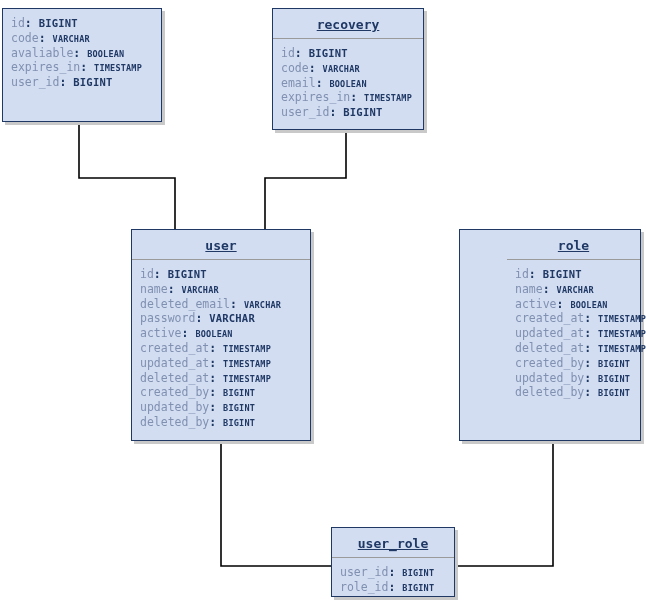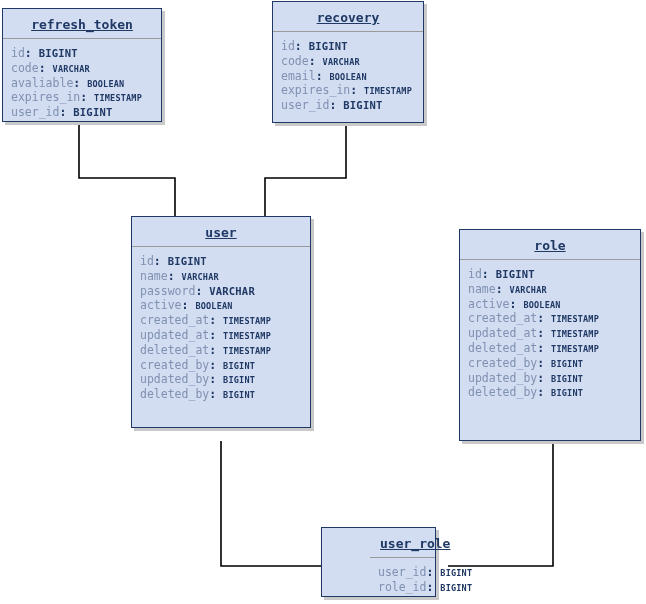--- a/index.html
+++ b/index.html
@@ -86,69 +86,69 @@
 
   <svg id="wires" viewBox="0 0 646 604" width="646" height="604" xmlns="http://www.w3.org/2000/svg">
       <path d="M79,122 L79,178 L175,178 L175,229" fill="none" stroke="#000000" stroke-width="1.6"></path>
       <path d="M346,122 L346,178 L265,178 L265,229" fill="none" stroke="#000000" stroke-width="1.6"></path>
       <path d="M221,441 L221,566 L331,566" fill="none" stroke="#000000" stroke-width="1.6"></path>
       <path d="M553,441 L553,566 L448,566" fill="none" stroke="#000000" stroke-width="1.6"></path>
     </svg>
 
   <div id="entity-layer">
       <div class="entity" style="left: 2px; top: 8px; width: 160px; height: 114px;">
-        <div class="entity-header"><span class="entity-title">refresh_token</span></div>
         <div class="entity-body">
           <div class="field-row"><span class="field-name">id</span><span class="field-colon">:&nbsp;</span><span class="field-type big">BIGINT</span></div>
           <div class="field-row"><span class="field-name">code</span><span class="field-colon">:&nbsp;</span><span class="field-type">VARCHAR</span></div>
           <div class="field-row"><span class="field-name">avaliable</span><span class="field-colon">:&nbsp;</span><span class="field-type">BOOLEAN</span></div>
           <div class="field-row"><span class="field-name">expires_in</span><span class="field-colon">:&nbsp;</span><span class="field-type">TIMESTAMP</span></div>
           <div class="field-row"><span class="field-name">user_id</span><span class="field-colon">:&nbsp;</span><span class="field-type big">BIGINT</span></div>
         </div>
       </div>
-      <div class="entity" style="left: 272px; top: 1px; width: 152px; height: 122px;">
+      <div class="entity" style="left: 272px; top: 8px; width: 152px; height: 122px;">
         <div class="entity-header"><span class="entity-title">recovery</span></div>
         <div class="entity-body">
           <div class="field-row"><span class="field-name">id</span><span class="field-colon">:&nbsp;</span><span class="field-type big">BIGINT</span></div>
           <div class="field-row"><span class="field-name">code</span><span class="field-colon">:&nbsp;</span><span class="field-type">VARCHAR</span></div>
           <div class="field-row"><span class="field-name">email</span><span class="field-colon">:&nbsp;</span><span class="field-type">BOOLEAN</span></div>
           <div class="field-row"><span class="field-name">expires_in</span><span class="field-colon">:&nbsp;</span><span class="field-type">TIMESTAMP</span></div>
           <div class="field-row"><span class="field-name">user_id</span><span class="field-colon">:&nbsp;</span><span class="field-type big">BIGINT</span></div>
         </div>
       </div>
-      <div class="entity" style="left: 131px; top: 216px; width: 180px; height: 212px;">
+      <div class="entity" style="left: 131px; top: 229px; width: 180px; height: 212px;">
         <div class="entity-header"><span class="entity-title">user</span></div>
         <div class="entity-body">
           <div class="field-row"><span class="field-name">id</span><span class="field-colon">:&nbsp;</span><span class="field-type big">BIGINT</span></div>
           <div class="field-row"><span class="field-name">name</span><span class="field-colon">:&nbsp;</span><span class="field-type">VARCHAR</span></div>
+          <div class="field-row"><span class="field-name">deleted_email</span><span class="field-colon">:&nbsp;</span><span class="field-type">VARCHAR</span></div>
           <div class="field-row"><span class="field-name">password</span><span class="field-colon">:&nbsp;</span><span class="field-type big">VARCHAR</span></div>
           <div class="field-row"><span class="field-name">active</span><span class="field-colon">:&nbsp;</span><span class="field-type">BOOLEAN</span></div>
           <div class="field-row"><span class="field-name">created_at</span><span class="field-colon">:&nbsp;</span><span class="field-type">TIMESTAMP</span></div>
           <div class="field-row"><span class="field-name">updated_at</span><span class="field-colon">:&nbsp;</span><span class="field-type">TIMESTAMP</span></div>
           <div class="field-row"><span class="field-name">deleted_at</span><span class="field-colon">:&nbsp;</span><span class="field-type">TIMESTAMP</span></div>
           <div class="field-row"><span class="field-name">created_by</span><span class="field-colon">:&nbsp;</span><span class="field-type">BIGINT</span></div>
           <div class="field-row"><span class="field-name">updated_by</span><span class="field-colon">:&nbsp;</span><span class="field-type">BIGINT</span></div>
           <div class="field-row"><span class="field-name">deleted_by</span><span class="field-colon">:&nbsp;</span><span class="field-type">BIGINT</span></div>
         </div>
       </div>
-      <div class="entity" style="left: 459px; top: 229px; width: 182px; height: 212px;">
+      <div class="entity" style="left: 459px; top: 229px; width: 182px; height: 212px; padding-left: 47px;">
         <div class="entity-header"><span class="entity-title">role</span></div>
         <div class="entity-body">
           <div class="field-row"><span class="field-name">id</span><span class="field-colon">:&nbsp;</span><span class="field-type big">BIGINT</span></div>
           <div class="field-row"><span class="field-name">name</span><span class="field-colon">:&nbsp;</span><span class="field-type">VARCHAR</span></div>
           <div class="field-row"><span class="field-name">active</span><span class="field-colon">:&nbsp;</span><span class="field-type">BOOLEAN</span></div>
           <div class="field-row"><span class="field-name">created_at</span><span class="field-colon">:&nbsp;</span><span class="field-type">TIMESTAMP</span></div>
           <div class="field-row"><span class="field-name">updated_at</span><span class="field-colon">:&nbsp;</span><span class="field-type">TIMESTAMP</span></div>
           <div class="field-row"><span class="field-name">deleted_at</span><span class="field-colon">:&nbsp;</span><span class="field-type">TIMESTAMP</span></div>
           <div class="field-row"><span class="field-name">created_by</span><span class="field-colon">:&nbsp;</span><span class="field-type">BIGINT</span></div>
           <div class="field-row"><span class="field-name">updated_by</span><span class="field-colon">:&nbsp;</span><span class="field-type">BIGINT</span></div>
           <div class="field-row"><span class="field-name">deleted_by</span><span class="field-colon">:&nbsp;</span><span class="field-type">BIGINT</span></div>
         </div>
       </div>
-      <div class="entity" style="left: 321px; top: 527px; width: 115px; height: 70px; padding-left: 48px;">
+      <div class="entity" style="left: 331px; top: 527px; width: 124px; height: 70px;">
         <div class="entity-header"><span class="entity-title">user_role</span></div>
         <div class="entity-body">
           <div class="field-row"><span class="field-name">user_id</span><span class="field-colon">:&nbsp;</span><span class="field-type">BIGINT</span></div>
           <div class="field-row"><span class="field-name">role_id</span><span class="field-colon">:&nbsp;</span><span class="field-type">BIGINT</span></div>
         </div>
       </div>
     </div>
 
 </div>
 

